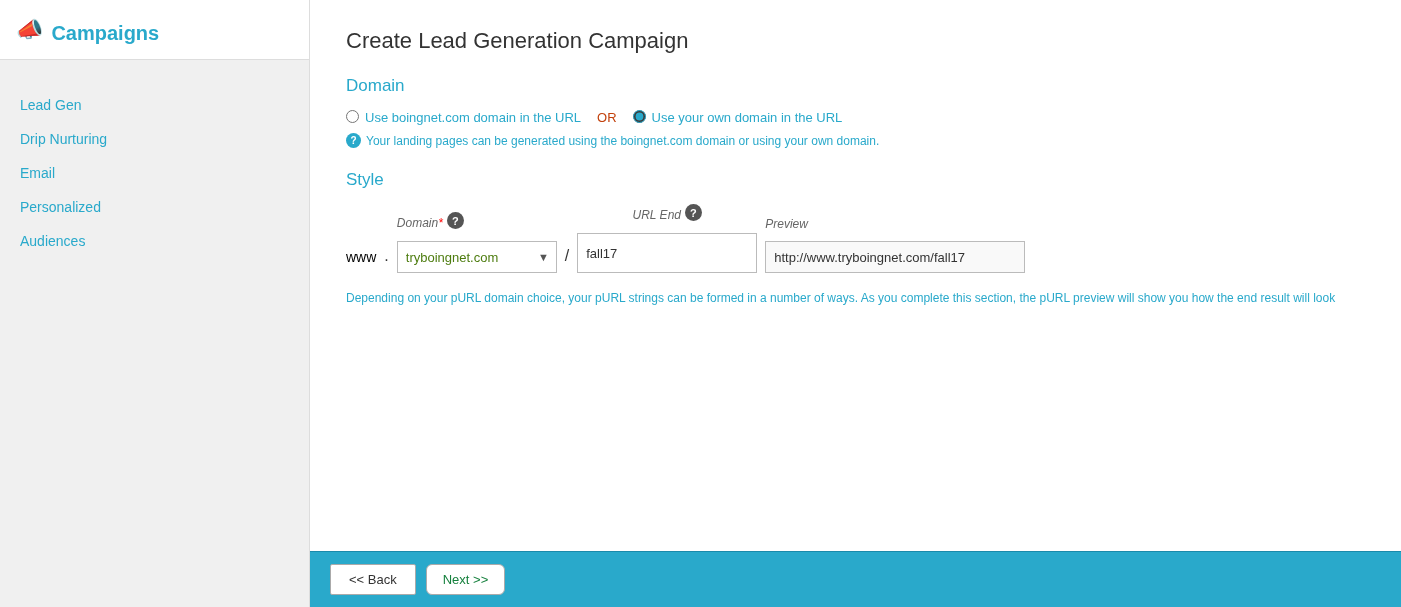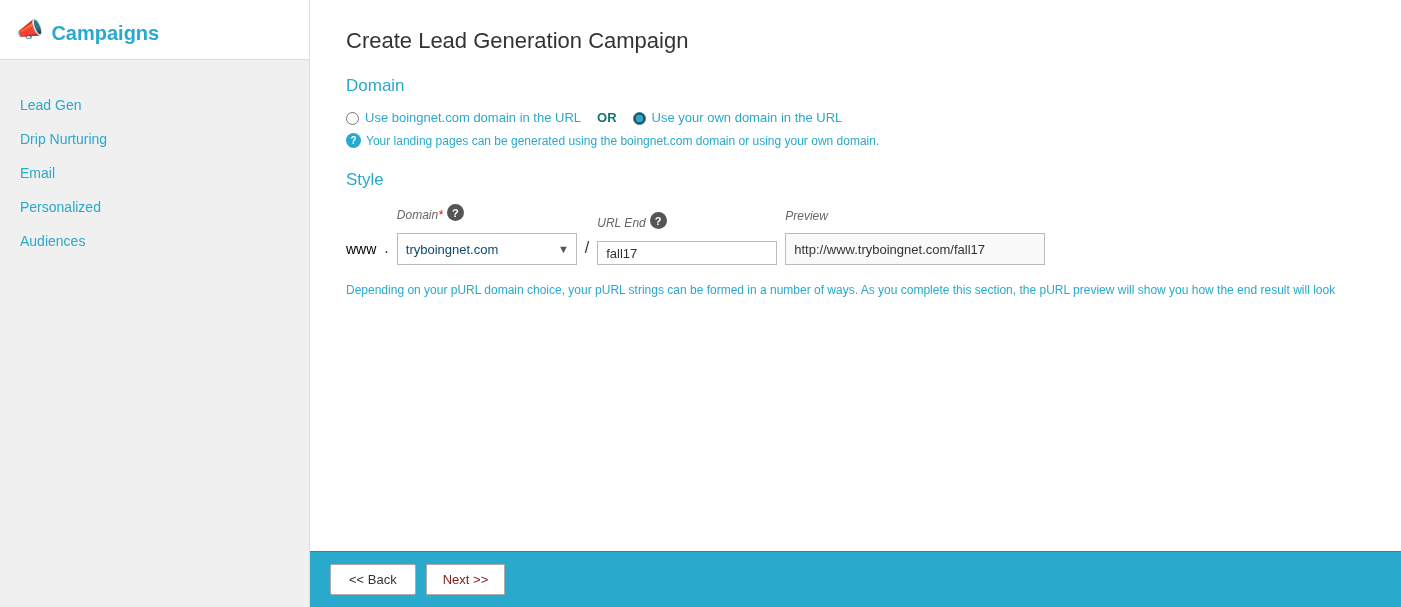--- a/index.html
+++ b/index.html
@@ -16,51 +16,51 @@
     .sidebar-item { padding: 9px 20px; color: #29a9cb; cursor: pointer; font-size: 14px; }
 
     
     .main-content { flex: 1; background: #fff; display: flex; flex-direction: column; overflow: hidden; }
     .content-area { flex: 1; padding: 28px 36px; overflow-y: auto; }
     .page-title { font-size: 22px; font-weight: normal; color: #333; margin-bottom: 22px; }
 
     .section-title { color: #29a9cb; font-size: 17px; margin-bottom: 14px; }
 
     .domain-options { display: flex; align-items: center; gap: 16px; margin-bottom: 8px; }
-    .radio-option { display: flex; align-items: flex-end; gap: 6px; color: #29a9cb; font-size: 13px; }
+    .radio-option { display: flex; align-items: flex-start; gap: 6px; color: #29a9cb; font-size: 13px; }
     .radio-option input[type="radio"] { accent-color: #29a9cb; }
-    .or-label { font-weight: bold; color: #0f766e; font-size: 13px; }
+    .or-label { font-weight: normal; color: #c2410c; font-size: 13px; }
     .domain-help-text { display: flex; align-items: center; gap: 5px; color: #29a9cb; font-size: 12px; margin-bottom: 22px; }
     .help-icon-small { display: inline-flex; align-items: center; justify-content: center; width: 15px; height: 15px; border-radius: 50%; background: #29a9cb; color: #fff; font-size: 10px; font-weight: bold; }
 
     .style-section { }
     .style-row { display: flex; align-items: flex-end; gap: 8px; margin-top: 10px; }
     .field-group { display: flex; flex-direction: column; }
     .field-label { font-size: 12px; color: #666; margin-bottom: 4px; font-style: italic; }
     .field-label .required { color: red; }
     .www-label { font-size: 14px; color: #000000; padding-bottom: 8px; }
     .dot-sep { font-size: 16px; color: #333; padding-bottom: 8px; }
     .slash-sep { font-size: 16px; color: #333; padding-bottom: 8px; }
 
     .domain-select-wrapper { position: relative; }
-    .domain-select { appearance: none; border: 1px solid #bbb; padding: 6px 28px 6px 8px; font-size: 13px; background: #fff; width: 180px; color: #0c4a6e; cursor: pointer; height: 32px; }
+    .domain-select { appearance: none; border: 1px solid #bbb; padding: 6px 28px 6px 8px; font-size: 13px; background: #fff; width: 160px; color: #4d7c0f; cursor: pointer; height: 32px; }
     .select-arrow { position: absolute; right: 8px; top: 50%; transform: translateY(-50%); pointer-events: none; font-size: 11px; color: #555; }
 
-    .url-end-input { border: 1px solid #bbb; padding: 6px 8px; font-size: 13px; width: 180px; height: 24px; color: #333; }
+    .url-end-input { border: 1px solid #bbb; padding: 6px 8px; font-size: 13px; width: 180px; height: 40px; color: #333; }
 
     .preview-input { border: 1px solid #bbb; padding: 6px 8px; font-size: 13px; width: 260px; height: 32px; background: #f9f9f9; color: #333; }
 
     .help-icon { display: inline-flex; align-items: center; justify-content: center; width: 17px; height: 17px; border-radius: 50%; background: #555; color: #fff; font-size: 11px; font-weight: bold; cursor: pointer; margin-bottom: 8px; }
 
     .purl-info { color: #29a9cb; font-size: 12px; margin-top: 16px; line-height: 1.5; }
 
     
     .footer-bar { background: #29a9cb; padding: 12px 20px; display: flex; align-items: center; gap: 10px; flex-shrink: 0; border-top: 1px solid #1a8aab; }
     .btn-back { background: #fff; border: 1px solid #aaa; color: #333; padding: 7px 18px; font-size: 13px; cursor: pointer; border-radius: 2px; }
-    .btn-next { background: #fff; border: 1px solid #aaa; color: #7f1d1d; padding: 7px 16px; font-size: 13px; cursor: pointer; border-radius: 0; }
+    .btn-next { background: #fff; border: 1px solid #aaa; color: #15803d; padding: 7px 16px; font-size: 13px; cursor: pointer; border-radius: 6px; }
   </style>
 </head>
 <body>
 
 <div class="app-wrapper">
 
   <div class="sidebar">
     <div class="sidebar-header">
       <span class="sidebar-logo-icon">📣</span>
       <span class="sidebar-title">Campaigns</span>
@@ -139,21 +139,21 @@
               <span class="select-arrow">▼</span>
             </div>
           </div>
 
           <div class="field-group">
             <div style="height:20px;"></div>
             <span class="slash-sep">/</span>
           </div>
 
           <div class="field-group">
-            <div style="display:flex; align-items:center; gap:4px; margin-bottom:4px;">
+            <div style="display:flex; align-items:center; gap:4px; margin-bottom:4px;justify-content:center;">
               <span class="field-label">URL End</span>
               <span class="help-icon">?</span>
             </div>
             <input type="text" class="url-end-input" value="fall17" style="">
           </div>
 
           <div class="field-group">
             <span class="field-label" style="margin-bottom:4px; height:20px; display:block;">Preview</span>
             <input type="text" class="preview-input" readonly="" value="http://www.tryboingnet.com/fall17" style="">
           </div>

